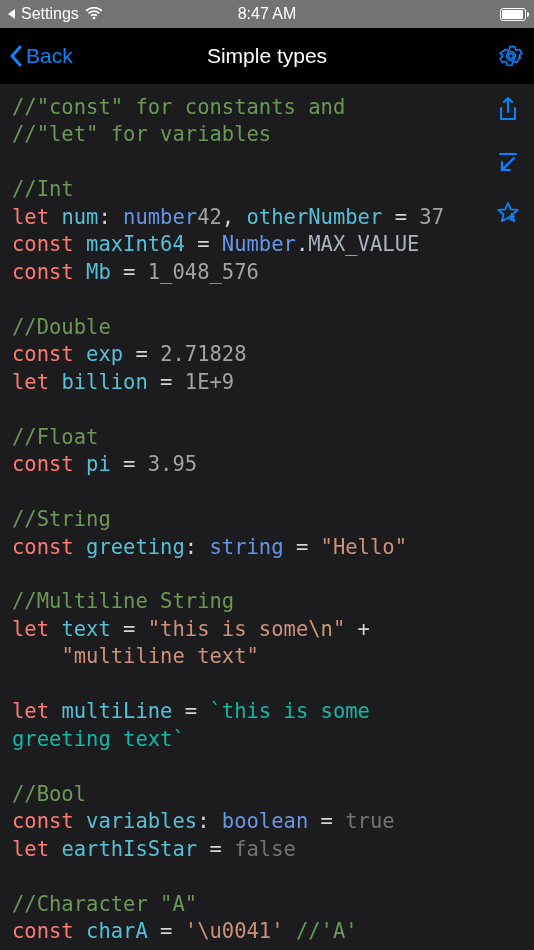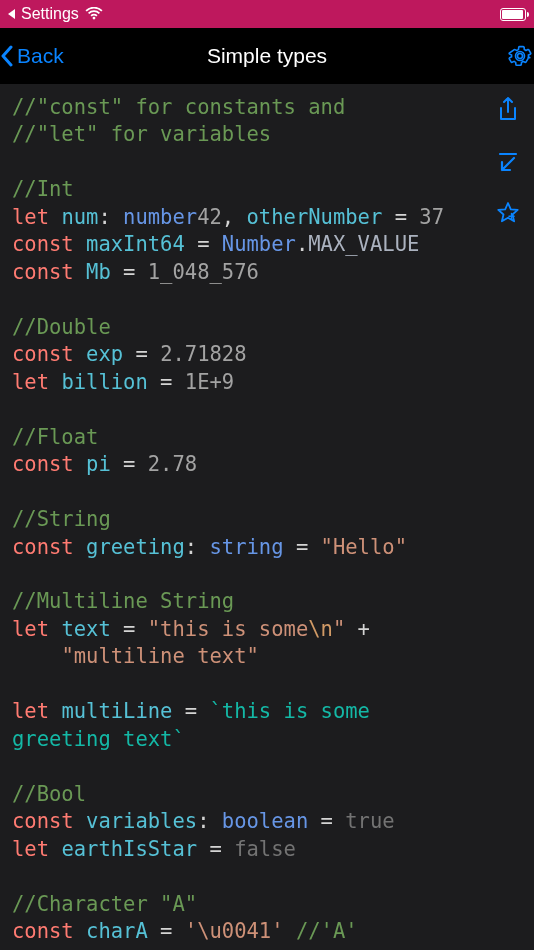--- a/index.html
+++ b/index.html
@@ -8,21 +8,21 @@
     height: 950px;
     background: #1c1c1e;
     font-family: -apple-system, "SF Pro", "Helvetica Neue", sans-serif;
     color: #fff;
     overflow: hidden;
     position: relative;
   }
   
   .status-bar {
     height: 28px;
-    background: #be185d;
+    background: #737373;
     display: flex;
     align-items: center;
     justify-content: space-between;
     padding: 0 8px;
     font-size: 16px;
     font-weight: 500;
   }
   .sb-left { display: flex; align-items: center; gap: 6px; }
   .sb-left .tri {
     width: 0; height: 0;
@@ -51,21 +51,21 @@
     width:21px; height:9px;
     background:#fff; border-radius:1px;
   }
   
   .nav-bar {
     height: 56px;
     background: #000;
     display: flex;
     align-items: center;
     justify-content: space-between;
-    padding: 0 0;
+    padding: 0 9px;
     gap: 7px;
   }
   .back-btn {
     color: #0a84ff;
     font-size: 21px;
     display: flex;
     align-items: center;
     gap: 4px;
     min-width: 90px;
   }
@@ -146,20 +146,21 @@
 <div class="status-bar">
   <div class="sb-left">
     <span class="tri"></span>
     <span>Settings</span>
     <span>
       <svg width="18" height="14" viewBox="0 0 18 14">
           <path d="M9 12.5a1.4 1.4 0 100-2.8 1.4 1.4 0 000 2.8zM5.5 8.3a5 5 0 017 0l-1.2 1.2a3.3 3.3 0 00-4.6 0L5.5 8.3zM3 5.8a8.5 8.5 0 0112 0l-1.2 1.2a6.8 6.8 0 00-9.6 0L3 5.8zM.5 3.3a12 12 0 0117 0L16.3 4.5a10.3 10.3 0 00-14.6 0L.5 3.3z" fill="#fff"></path>
         </svg>
     </span>
   </div>
+  <div style="position:absolute;left:0;right:0;text-align:center;pointer-events:none;">8:47 AM</div>
   <div class="sb-right">
     <div class="battery">
         <div class="battery-fill"></div>
       </div>
   </div>
 </div>
 
 <div class="nav-bar">
   <div class="back-btn">
     <span class="back-chevron">
@@ -187,21 +188,21 @@
 <span class="c-comment">//Int</span>
 <span class="c-decl">let</span> <span class="c-ident">num</span><span class="c-punc">: </span><span class="c-type">number</span><span class="c-punc"></span><span class="c-num">42</span><span class="c-punc">, </span><span class="c-ident">otherNumber</span><span class="c-punc"> = </span><span class="c-num">37</span>
 <span class="c-decl">const</span> <span class="c-ident">maxInt64</span><span class="c-punc"> = </span><span class="c-class">Number</span><span class="c-punc">.</span><span class="c-memb">MAX_VALUE</span>
 <span class="c-decl">const</span> <span class="c-ident">Mb</span><span class="c-punc"> = </span><span class="c-num">1_048_576</span>
 
 <span class="c-comment">//Double</span>
 <span class="c-decl">const</span> <span class="c-ident">exp</span><span class="c-punc"> = </span><span class="c-num">2.71828</span>
 <span class="c-decl">let</span> <span class="c-ident">billion</span><span class="c-punc"> = </span><span class="c-num">1E+9</span>
 
 <span class="c-comment">//Float</span>
-<span class="c-decl">const</span> <span class="c-ident">pi</span><span class="c-punc"> = </span><span class="c-num">2.78</span>
+<span class="c-decl">const</span> <span class="c-ident">pi</span><span class="c-punc"> = </span><span class="c-num">3.95</span>
 
 <span class="c-comment">//String</span>
 <span class="c-decl">const</span> <span class="c-ident">greeting</span><span class="c-punc">: </span><span class="c-type">string</span><span class="c-punc"> = </span><span class="c-str">"Hello"</span>
 
 <span class="c-comment">//Multiline String</span>
 <span class="c-decl">let</span> <span class="c-ident">text</span><span class="c-punc"> = </span><span class="c-str">"this is some</span><span class="c-esc">\n</span><span class="c-str">"</span><span class="c-punc"> +</span>
 <span>    </span><span class="c-str">"multiline text"</span>
 
 <span class="c-decl">let</span> <span class="c-ident">multiLine</span><span class="c-punc"> = </span><span class="c-tmpl">`this is some</span>
 <span class="c-tmpl">greeting text`</span>

